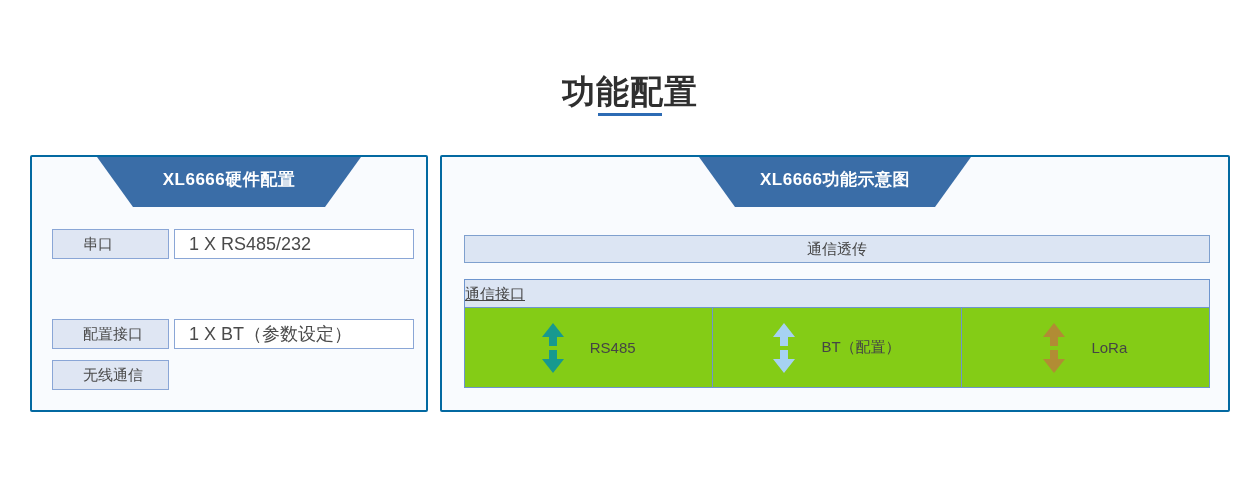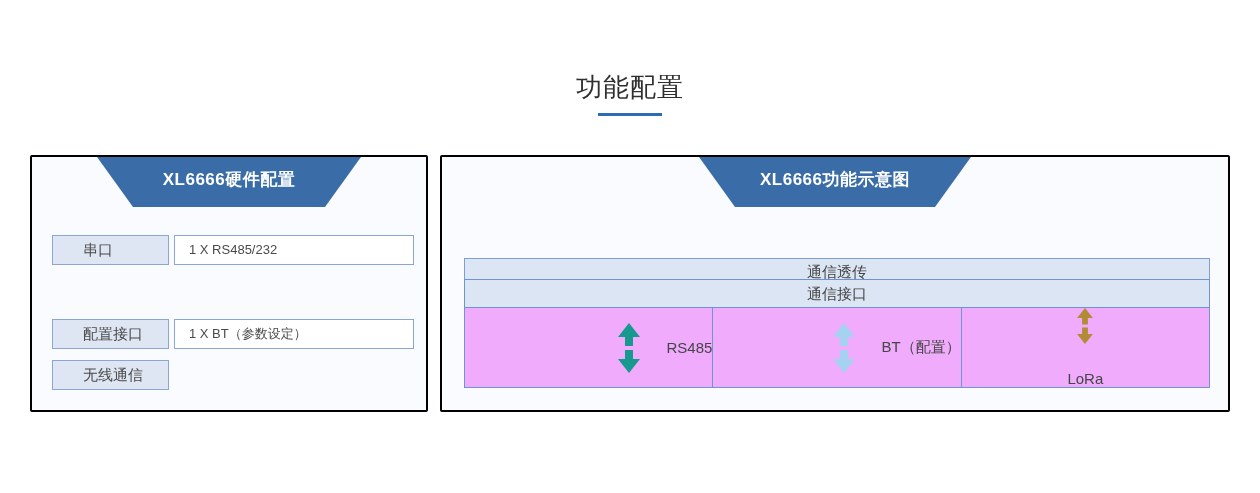--- a/index.html
+++ b/index.html
@@ -14,41 +14,41 @@
     overflow: hidden;
   }
 
   
   .page-title {
     position: absolute;
     top: 70px;
     left: 0;
     width: 100%;
     text-align: center;
-    font-size: 26px;
-    font-weight: normal;
+    font-size: 33px;
+    font-weight: bold;
     color: #2f2f2f;
     letter-spacing: 1px;
   }
   .title-underline {
     position: absolute;
     top: 113px;
     left: 598px;
     width: 64px;
     height: 3px;
     background: #2d6bb4;
   }
 
   
   .panel {
     position: absolute;
     top: 155px;
     height: 257px;
     background: #f9fbfe;
-    border: 2px solid #000000;
+    border: 2px solid #0369a1;
     border-radius: 2px;
   }
   .panel-left  { left: 30px;  width: 398px; }
   .panel-right { left: 440px; width: 790px; padding-left: 17px; }
 
   .panel-header {
     position: absolute;
     top: 0;
     left: 50%;
     transform: translateX(-50%);
@@ -60,21 +60,21 @@
     font-weight: bold;
     text-align: center;
     line-height: 46px;
     letter-spacing: 0.5px;
   }
   .panel-left  .panel-header { width: 264px; }
   .panel-right .panel-header { width: 272px; }
 
   
   .hw-row { position: absolute; left: 0; width: 100%; height: 30px; }
-  .hw-row-1 { top: 78px; border-radius: 11px; }
+  .hw-row-1 { top: 72px; border-radius: 11px; }
   .hw-row-2 { top: 141px; margin-top: 21px; }
   .hw-row-3 { top: 203px; padding-left: 23px; }
 
   .hw-label {
     position: absolute;
     left: 20px;
     top: 0;
     width: 117px;
     height: 30px;
     background: #dfe6f3;
@@ -85,72 +85,71 @@
     padding-left: 30px;
   }
   .hw-value {
     position: absolute;
     left: 142px;
     top: 0;
     width: 240px;
     height: 30px;
     background: #ffffff;
     border: 1px solid #8aa6d6;
-    font-size: 13px;
+    font-size: 18px;
     color: #4a4a4a;
     line-height: 28px;
     padding-left: 14px;
   }
 
   
   .top-bar {
     position: absolute;
     left: 22px;
     top: 78px;
     width: 746px;
     height: 28px;
     background: #dce5f3;
     border: 1px solid #7fa0ce;
     font-size: 15px;
     color: #454545;
     text-align: center;
     line-height: 26px;
-    margin-top: 23px;
   }
 
   .func-table {
     position: absolute;
     left: 22px;
     top: 122px;
     width: 746px;
     border: 1px solid #6e95ce;
   }
   .func-table-header {
     height: 28px;
     background: #dce5f3;
     border-bottom: 1px solid #6e95ce;
     font-size: 15px;
     color: #454545;
-    text-align: center;
     line-height: 27px;
+    text-decoration: underline;
   }
   .func-table-body {
     display: flex;
     height: 79px;
   }
   .func-cell {
     flex: 1;
     display: flex;
     align-items: center;
-    justify-content: flex-end;
+    justify-content: center;
     gap: 26px;
     border-right: 1px solid #6e95ce;
-    background: #f0abfc;
-  }
-  .func-cell:last-child { border-right: none; flex-direction: column; }
+    background: #84cc16;
+  }
+  .func-cell:last-child { border-right: none; }
   .func-cell .cell-label {
     font-size: 15px;
     color: #454545;
   }
   .arrow-svg { display: block; }
 </style>
 </head>
 <body>
 
 <div class="canvas">

